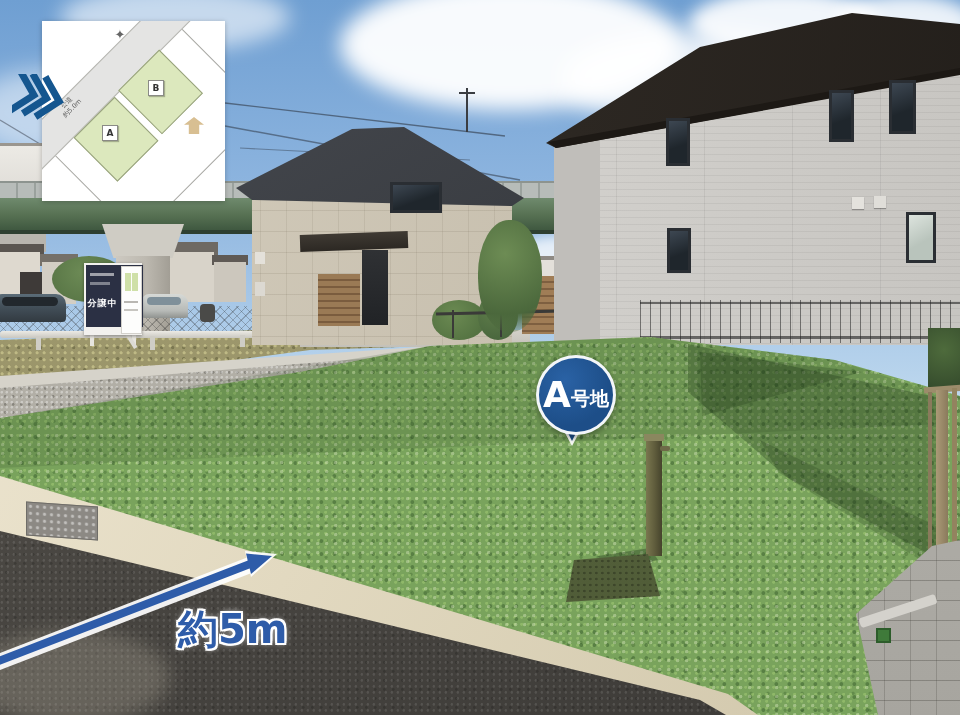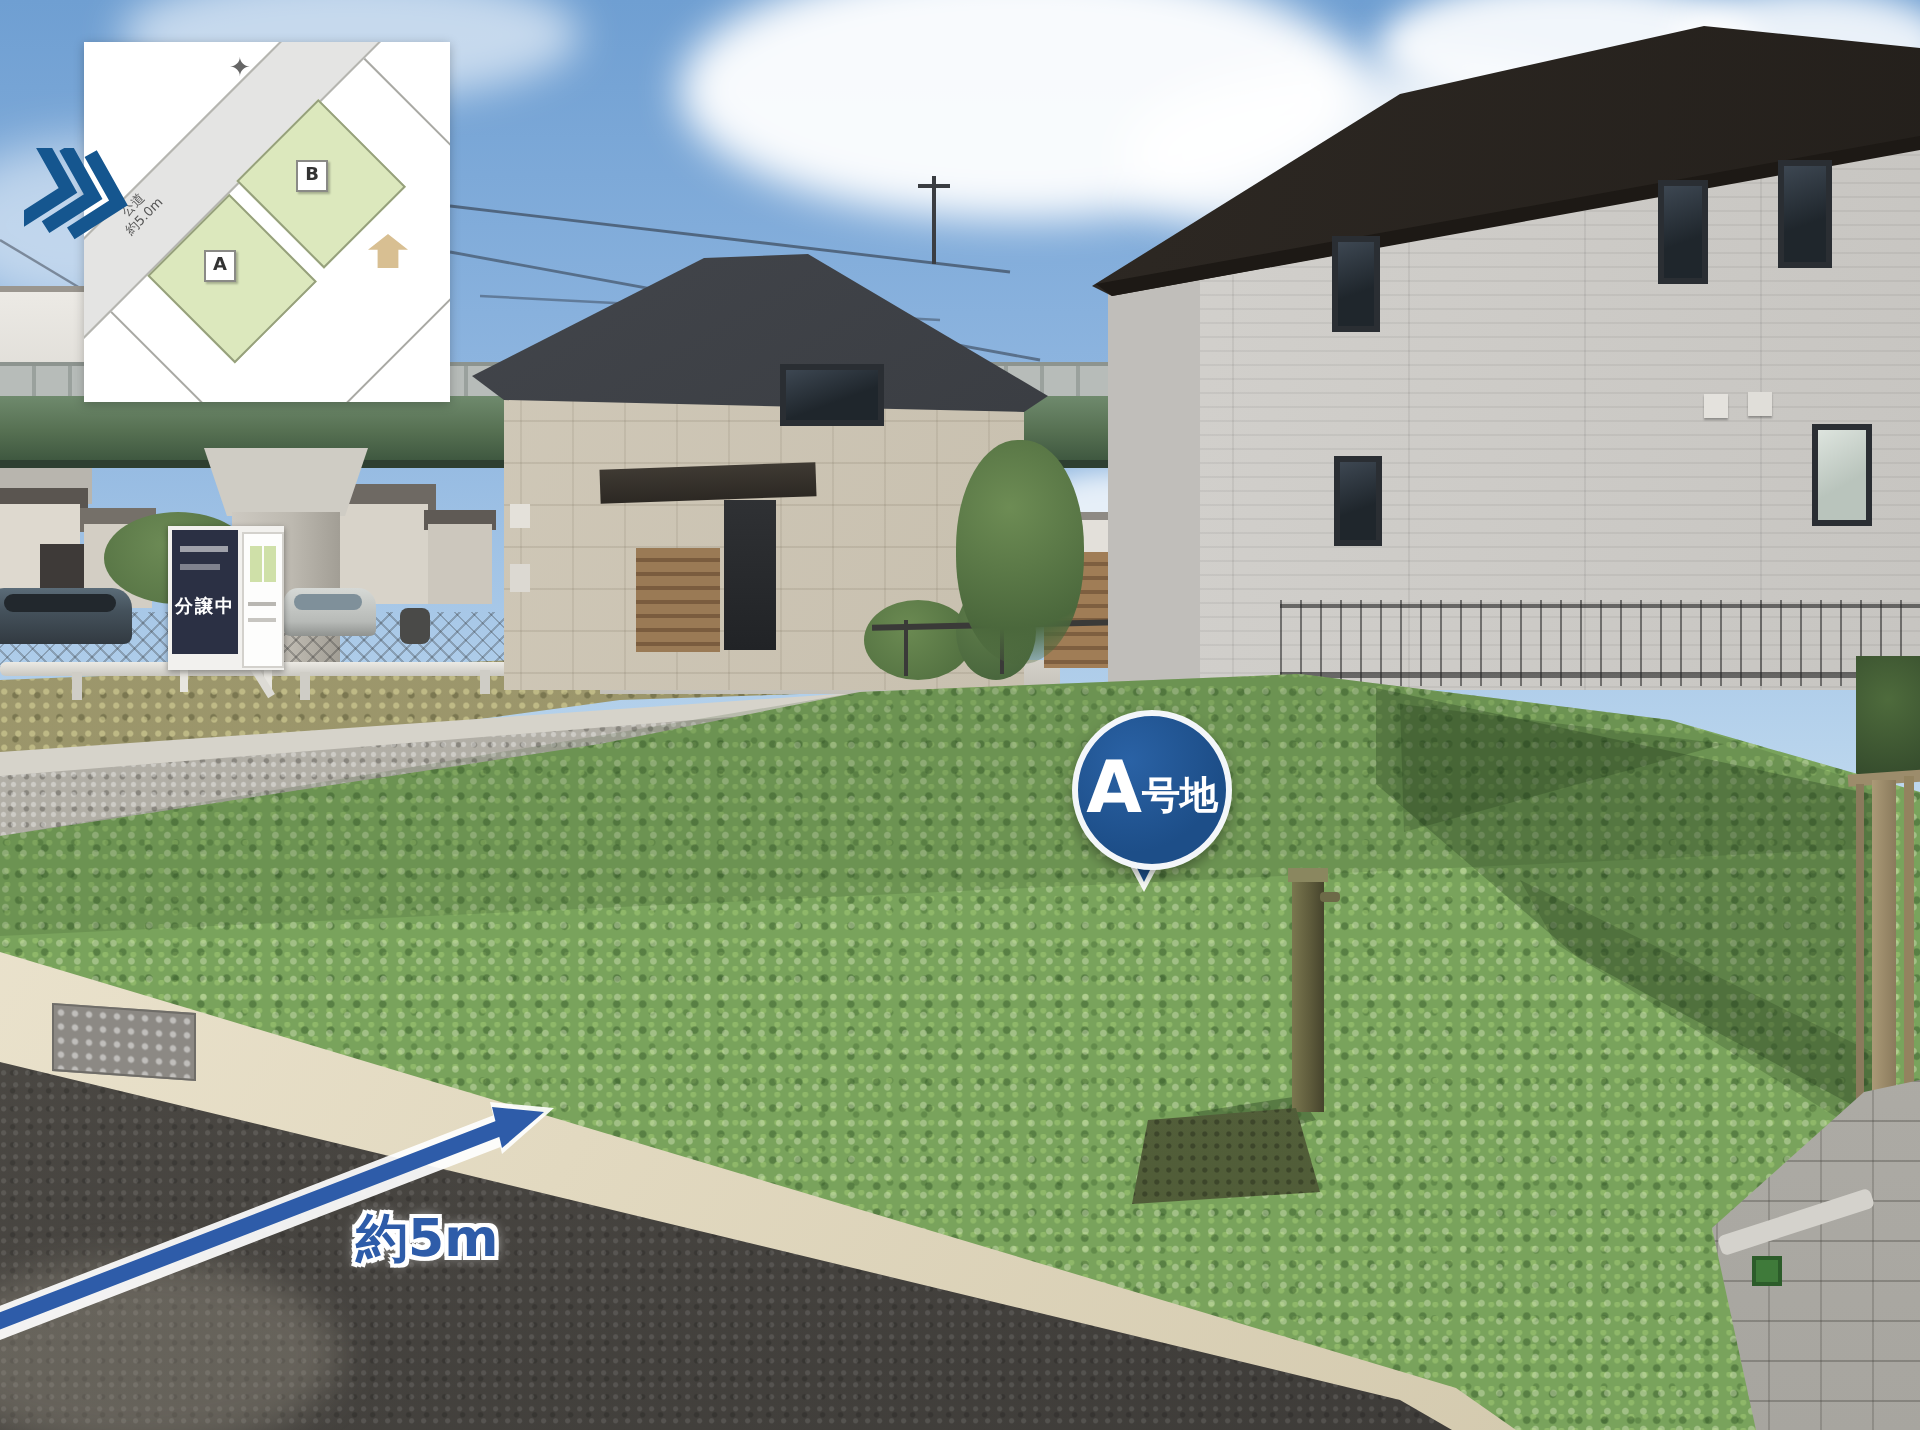--- a/index.html
+++ b/index.html
@@ -112,21 +112,21 @@
   <div class="abs" style="left:200px;top:304px;width:15px;height:18px;border-radius:4px;background:#4a4a48;"></div>
   <div class="abs" style="left:0;top:331px;width:270px;height:7px;background:linear-gradient(#eceae4,#c9c7c0);border-radius:3px;"></div>
   <div class="abs" style="left:36px;top:336px;width:5px;height:14px;background:#cfcdc6;"></div>
   <div class="abs" style="left:150px;top:336px;width:5px;height:14px;background:#cfcdc6;"></div>
   <div class="abs" style="left:240px;top:335px;width:5px;height:12px;background:#cfcdc6;"></div>
 
   <div class="abs" style="left:90px;top:320px;width:4px;height:26px;background:#e7e5df;"></div>
   <div class="abs" style="left:132px;top:320px;width:4px;height:26px;background:#e7e5df;"></div>
   <div class="abs" style="left:120px;top:300px;width:4px;height:52px;background:#dddbd5;transform:rotate(-32deg);"></div>
   <div class="abs" style="left:84px;top:263px;width:58px;height:72px;background:#f2f1ee;box-shadow:0 1px 3px rgba(0,0,0,.4);">
-    <div class="abs" style="left:2px;top:2px;width:33px;height:62px;background:#2b3044;">
+    <div class="abs" style="left:2px;top:2px;width:33px;height:62px;background:#2b3044;padding-left:24px;">
       <div class="abs" style="left:4px;top:8px;width:24px;height:3px;background:rgba(255,255,255,.55);"></div>
       <div class="abs" style="left:4px;top:17px;width:20px;height:3px;background:rgba(255,255,255,.4);"></div>
       <div class="abs" style="left:0;top:32px;width:33px;text-align:center;color:#fff;font-size:9px;font-weight:bold;letter-spacing:1px;">分譲中</div>
     </div>
     <div class="abs" style="left:37px;top:3px;width:19px;height:66px;background:#fdfdfc;border:1px solid #d3d1cc;">
       <div class="abs" style="left:3px;top:6px;width:6px;height:18px;background:#cfe0a8;"></div>
       <div class="abs" style="left:10px;top:6px;width:6px;height:18px;background:#cfe0a8;"></div>
       <div class="abs" style="left:2px;top:34px;width:14px;height:2px;background:#b9b7b2;"></div>
       <div class="abs" style="left:2px;top:42px;width:14px;height:2px;background:#c7c5c0;"></div>
     </div>
@@ -242,15 +242,15 @@
   </div>
 
   <svg class="layer" width="960" height="715" viewBox="0 0 960 715">
     <g opacity="0.92">
       <line x1="-4" y1="663" x2="250" y2="565" stroke="#ffffff" stroke-width="16" stroke-linecap="round"></line>
       <polygon points="277,554 245,551 251,577" fill="#ffffff"></polygon>
     </g>
     <line x1="-4" y1="662" x2="250" y2="564" stroke="#2e5ca9" stroke-width="8" stroke-linecap="round"></line>
     <polygon points="272,556 246,553.5 251,574" fill="#2e5ca9"></polygon>
   </svg>
-  <div class="abs arrow-label" style="left:178px;top:602px;font-size:26px;">約5m</div>
+  <div class="abs arrow-label" style="left:178px;top:602px;font-size:40px;">約5m</div>
 
 </div>
 
 </body></html>

